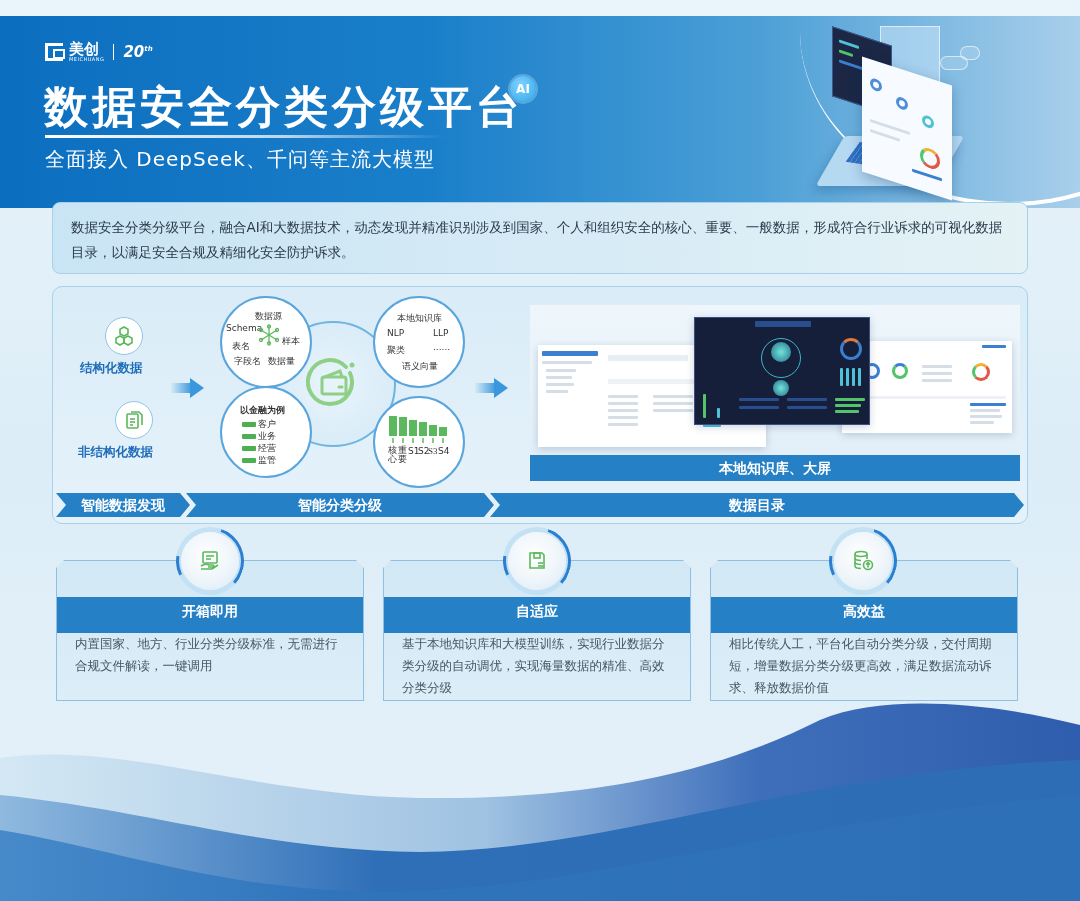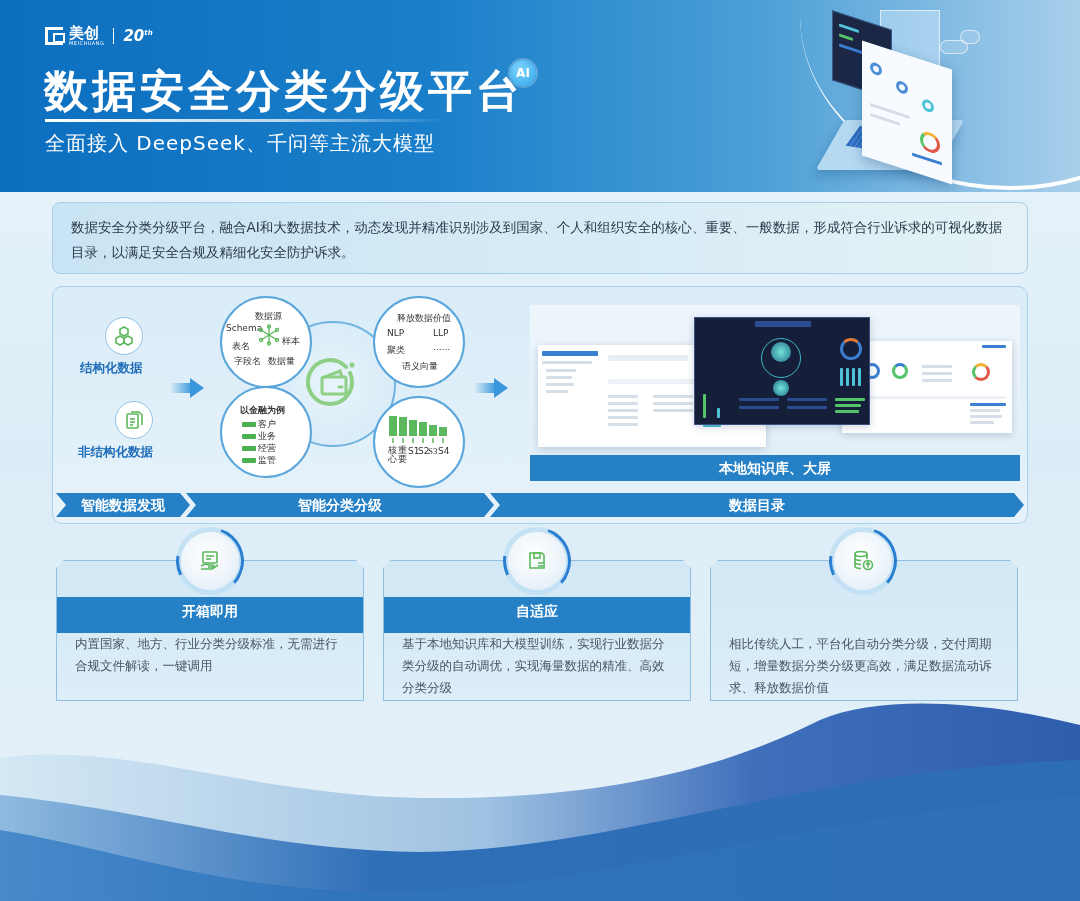--- a/index.html
+++ b/index.html
@@ -4,21 +4,21 @@
 <style>
   * { box-sizing: border-box; margin: 0; padding: 0; }
   html, body { width: 1080px; height: 901px; overflow: hidden; }
   body {
     font-family: "DejaVu Sans", "Liberation Sans", sans-serif;
     background: linear-gradient(180deg, #eaf4fb 0%, #dcedf7 50%, #e6f1f9 100%);
     position: relative;
   }
   
   .header {
-    position: absolute; left: 0; top: 0; width: 1080px; height: 192px;
+    position: absolute; left: 0; top: 16px; width: 1080px; height: 192px;
     background: linear-gradient(90deg, #0c6ebf 0%, #1a7fca 40%, #4b9fd6 70%, #a9cfeb 100%);
     overflow: hidden;
   }
   .header-curve {
     position: absolute; right: -140px; top: -160px; width: 420px; height: 350px;
     border-radius: 50%;
     border-right: 4px solid #ffffff;
     border-bottom: 4px solid #ffffff;
     background: transparent;
   }
@@ -252,21 +252,21 @@
     <circle cx="11" cy="2.5" r="1.5"></circle>
       <circle cx="11" cy="19.5" r="1.5"></circle>
       <circle cx="3" cy="6" r="1.5"></circle>
       <circle cx="19" cy="16" r="1.5"></circle>
       <circle cx="3" cy="16" r="1.5"></circle>
       <circle cx="19" cy="6" r="1.5"></circle>
   </svg>
 </div>
 
 <div class="sat" style="left:373px;top:296px;">
-  <span style="left:22px;top:14px;">释放数据价值</span>
+  <span style="left:22px;top:14px;">本地知识库</span>
   <span style="left:12px;top:30px;">NLP</span>
   <span style="left:58px;top:30px;">LLP</span>
   <span style="left:12px;top:46px;">聚类</span>
   <span style="left:58px;top:44px;">......</span>
   <span style="left:27px;top:62px;">语义向量</span>
 </div>
 
 <div class="sat" style="left:220px;top:386px;">
   <span style="left:18px;top:16px;font-weight:bold;">以金融为例</span>
   <span style="left:20px;top:30px;"><i class="bar-mini"></i><b style="font-weight:normal;">客户</b></span>
@@ -385,20 +385,21 @@
 <div class="card-badge" style="left:508px;">
   <svg width="24" height="24" viewBox="0 0 24 24" fill="none" stroke="#5cb85c" stroke-width="1.6">
     <path d="M5 4 H17 L19 6 V19 H5 Z"></path>
     <rect x="9" y="4" width="6" height="5"></rect>
     <line x1="13" y1="14" x2="18" y2="14"></line>
       <line x1="13" y1="17" x2="18" y2="17"></line>
   </svg>
 </div>
 
 <div class="card" style="left:710px;">
+  <div class="card-head">高效益</div>
   <div class="card-body">相比传统人工，平台化自动分类分级，交付周期短，增量数据分类分级更高效，满足数据流动诉求、释放数据价值</div>
 </div>
 <div class="card-badge" style="left:834px;">
   <svg width="24" height="24" viewBox="0 0 24 24" fill="none" stroke="#5cb85c" stroke-width="1.6">
     <ellipse cx="10" cy="5" rx="6" ry="2.5"></ellipse>
     <path d="M4 5 V17 C4 18.5 7 19.5 10 19.5"></path>
     <path d="M16 5 V10"></path>
     <path d="M4 9 C4 10.5 7 11.5 10 11.5 M4 13 C4 14.5 7 15.5 10 15.5"></path>
     <circle cx="17" cy="16" r="4.5"></circle>
     <path d="M17 18.5 V13.5 M15 15.5 L17 13.5 L19 15.5"></path>

